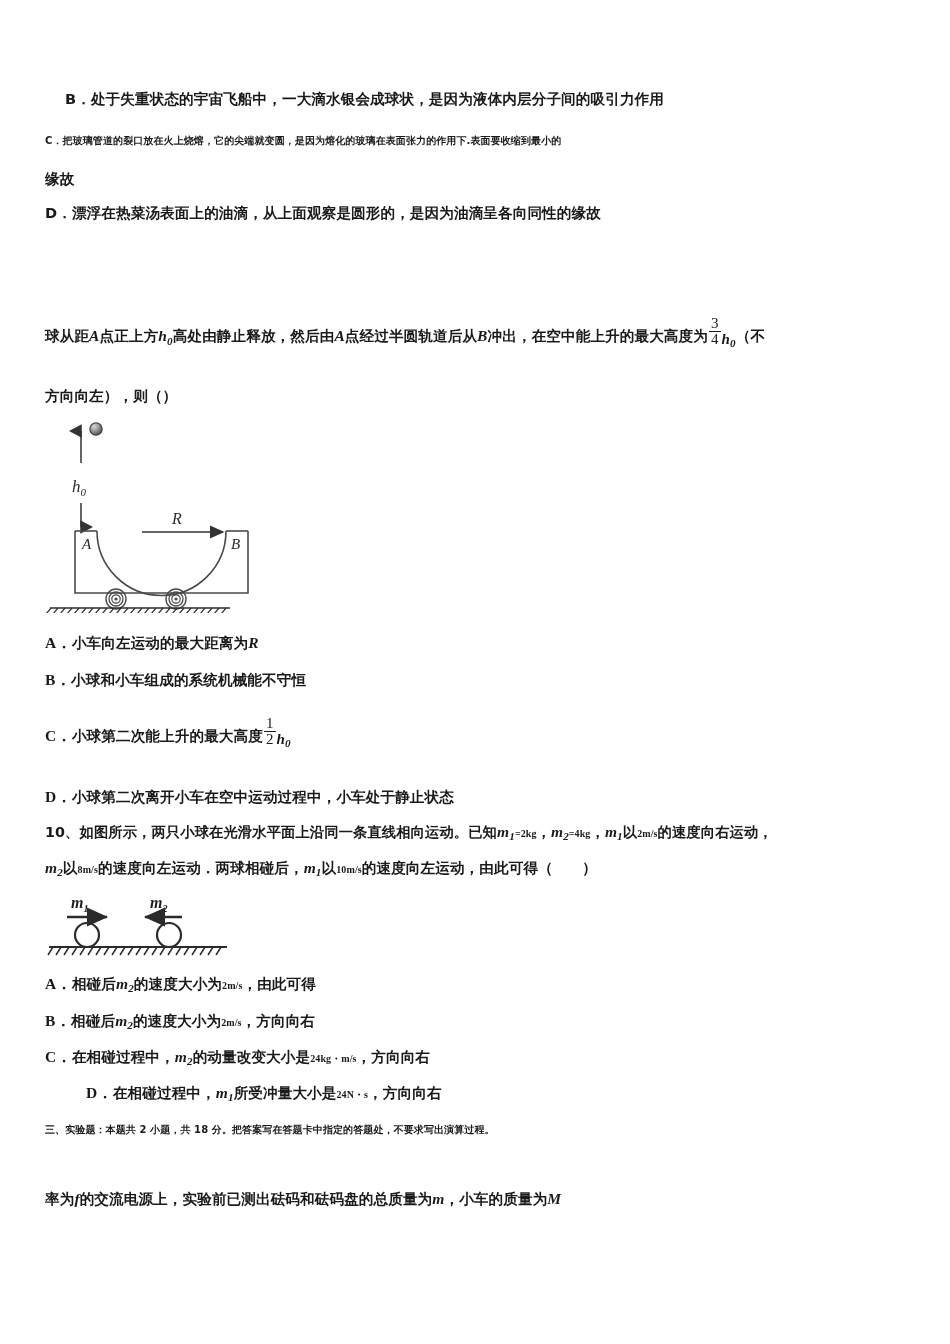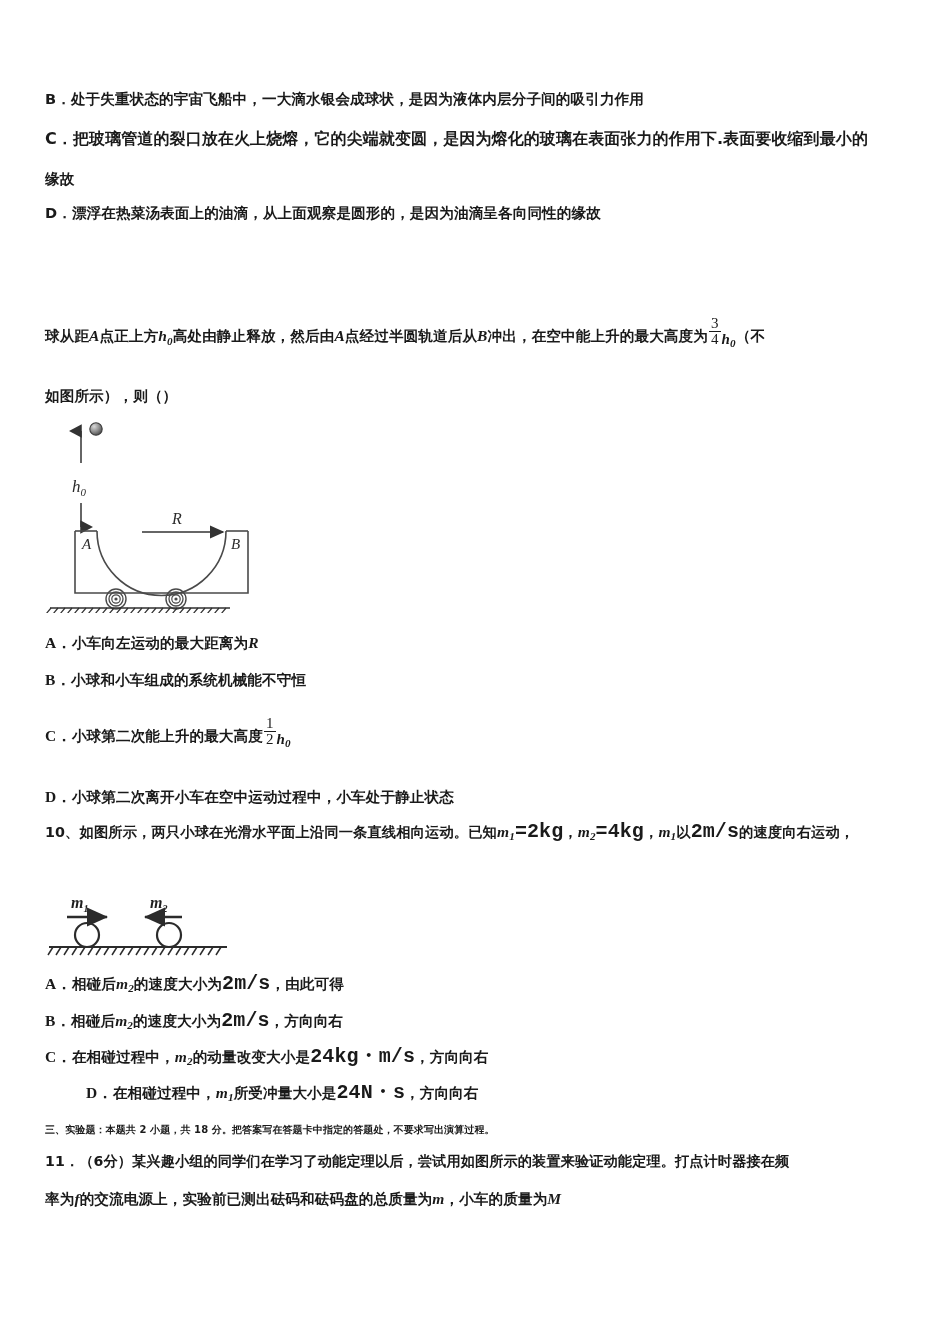--- a/index.html
+++ b/index.html
@@ -40,23 +40,23 @@
     font-family: "DejaVu Sans", "Liberation Sans", sans-serif;
     font-weight: 600;
     font-size: 14.6px;
   }
   .var {
     font-family: "Liberation Serif", serif;
     font-style: italic;
     font-weight: bold;
   }
   .num {
-    font-family: Liberation Mono, monospace;
+    font-family: Liberation Serif, serif;
     font-weight: bold;
-    font-size: 20px;
+    font-size: 10px;
   }
   .sub {
     font-size: 0.72em;
     vertical-align: -0.28em;
   }
   
   .frac {
     display: inline-block;
     vertical-align: -0.45em;
     text-align: center;
@@ -86,43 +86,43 @@
     width: 230px;
     height: 68px;
   }
   svg { display: block; }
 </style>
 </head>
 <body>
 
 <div class="page">
 
-  <div class="ln" style="top:88px;">
+  <div class="ln" style="top:88px;margin-left:20px;">
     <span class="zh">B．处于失重状态的宇宙飞船中，一大滴水银会成球状，是因为液体内层分子间的吸引力作用</span>
   </div>
 
   <div class="ln" style="top:128px;">
-    <span class="zh" style="font-size:16px;">C．把玻璃管道的裂口放在火上烧熔，它的尖端就变圆，是因为熔化的玻璃在表面张力的作用下.表面要收缩到最小的</span>
+    <span class="zh" style="font-size:10px;">C．把玻璃管道的裂口放在火上烧熔，它的尖端就变圆，是因为熔化的玻璃在表面张力的作用下.表面要收缩到最小的</span>
   </div>
 
   <div class="ln" style="top:168px;">
     <span class="zh">缘故</span>
   </div>
 
   <div class="ln" style="top:202px;">
     <span class="zh">D．漂浮在热菜汤表面上的油滴，从上面观察是圆形的，是因为油滴呈各向同性的缘故</span>
   </div>
 
 
   <div class="ln" style="top:322px;">
     <span class="zh">球从距</span><span class="var">A</span><span class="zh">点正上方</span><span class="var">h</span><span class="var sub">0</span><span class="zh">高处由静止释放，然后由</span><span class="var">A</span><span class="zh">点经过半圆轨道后从</span><span class="var">B</span><span class="zh">冲出，在空中能上升的最大高度为</span><span class="fracwrap"><span class="frac"><span class="n">3</span><span class="d">4</span></span><span class="var" style="font-size:15px;">h</span><span class="var sub">0</span></span><span class="zh">（不</span>
   </div>
 
   <div class="ln" style="top:385px;">
-    <span class="zh">如图所示），则（）</span>
+    <span class="zh">方向向左），则（）</span>
   </div>
 
   <div id="fig-cart">
     <svg width="240" height="195" viewBox="0 0 240 195">
       <defs>
         <radialGradient id="ballgrad" cx="35%" cy="30%" r="75%">
           <stop offset="0%" stop-color="#d9d9d9"></stop>
           <stop offset="55%" stop-color="#8f8f8f"></stop>
           <stop offset="100%" stop-color="#4a4a4a"></stop>
         </radialGradient>
@@ -218,20 +218,23 @@
   </div>
 
   <div class="ln" style="top:786px;">
     <span class="opt-letter">D．</span><span class="zh">小球第二次离开小车在空中运动过程中，小车处于静止状态</span>
   </div>
 
   <div class="ln" style="top:821px;">
     <span class="zh" style="font-size:14.3px;">10、如图所示，两只小球在光滑水平面上沿同一条直线相向运动。已知</span><span class="var">m</span><span class="var sub">1</span><span class="num">=2kg</span><span class="zh" style="font-size:14.3px;">，</span><span class="var">m</span><span class="var sub">2</span><span class="num">=4kg</span><span class="zh" style="font-size:14.3px;">，</span><span class="var">m</span><span class="var sub">1</span><span class="zh" style="font-size:14.3px;">以</span><span class="num">2m/s</span><span class="zh" style="font-size:14.3px;">的速度向右运动，</span>
   </div>
 
+  <div class="ln" style="top:857px;">
+    <span class="var">m</span><span class="var sub">2</span><span class="zh">以</span><span class="num">8m/s</span><span class="zh">的速度向左运动．两球相碰后，</span><span class="var">m</span><span class="var sub">1</span><span class="zh">以</span><span class="num">10m/s</span><span class="zh">的速度向左运动，由此可得（　　）</span>
+  </div>
 
   <div id="fig-ball">
     <svg width="230" height="68" viewBox="0 0 230 68">
       <defs>
         <marker id="arrR2" markerWidth="9" markerHeight="8" refX="8.5" refY="4" orient="auto">
           <path d="M0,0 L9,4 L0,8 Z" fill="#2b2b2b"></path>
         </marker>
         <marker id="arrL2" markerWidth="9" markerHeight="8" refX="8.5" refY="4" orient="auto">
           <path d="M0,0 L9,4 L0,8 Z" fill="#2b2b2b"></path>
         </marker>
@@ -289,21 +292,18 @@
   </div>
 
   <div class="ln" style="top:1082px;margin-left:41px;">
     <span class="opt-letter">D．</span><span class="zh">在相碰过程中，</span><span class="var">m</span><span class="var sub">1</span><span class="zh">所受冲量大小是</span><span class="num">24N・s</span><span class="zh">，方向向右</span>
   </div>
 
   <div class="ln" style="top:1117px;">
     <span class="zh" style="font-size:10px;">三、实验题：本题共 2 小题，共 18 分。把答案写在答题卡中指定的答题处，不要求写出演算过程。</span>
   </div>
 
-  <div class="ln" style="top:1150px;">
-    <span class="zh" style="font-size:14.2px;">11．（6分）某兴趣小组的同学们在学习了动能定理以后，尝试用如图所示的装置来验证动能定理。打点计时器接在频</span>
-  </div>
 
   <div class="ln" style="top:1188px;">
     <span class="zh">率为</span><span class="var">f</span><span class="zh">的交流电源上，实验前已测出砝码和砝码盘的总质量为</span><span class="var">m</span><span class="zh">，小车的质量为</span><span class="var">M</span>
   </div>
 
 </div>
 
 </body></html>

